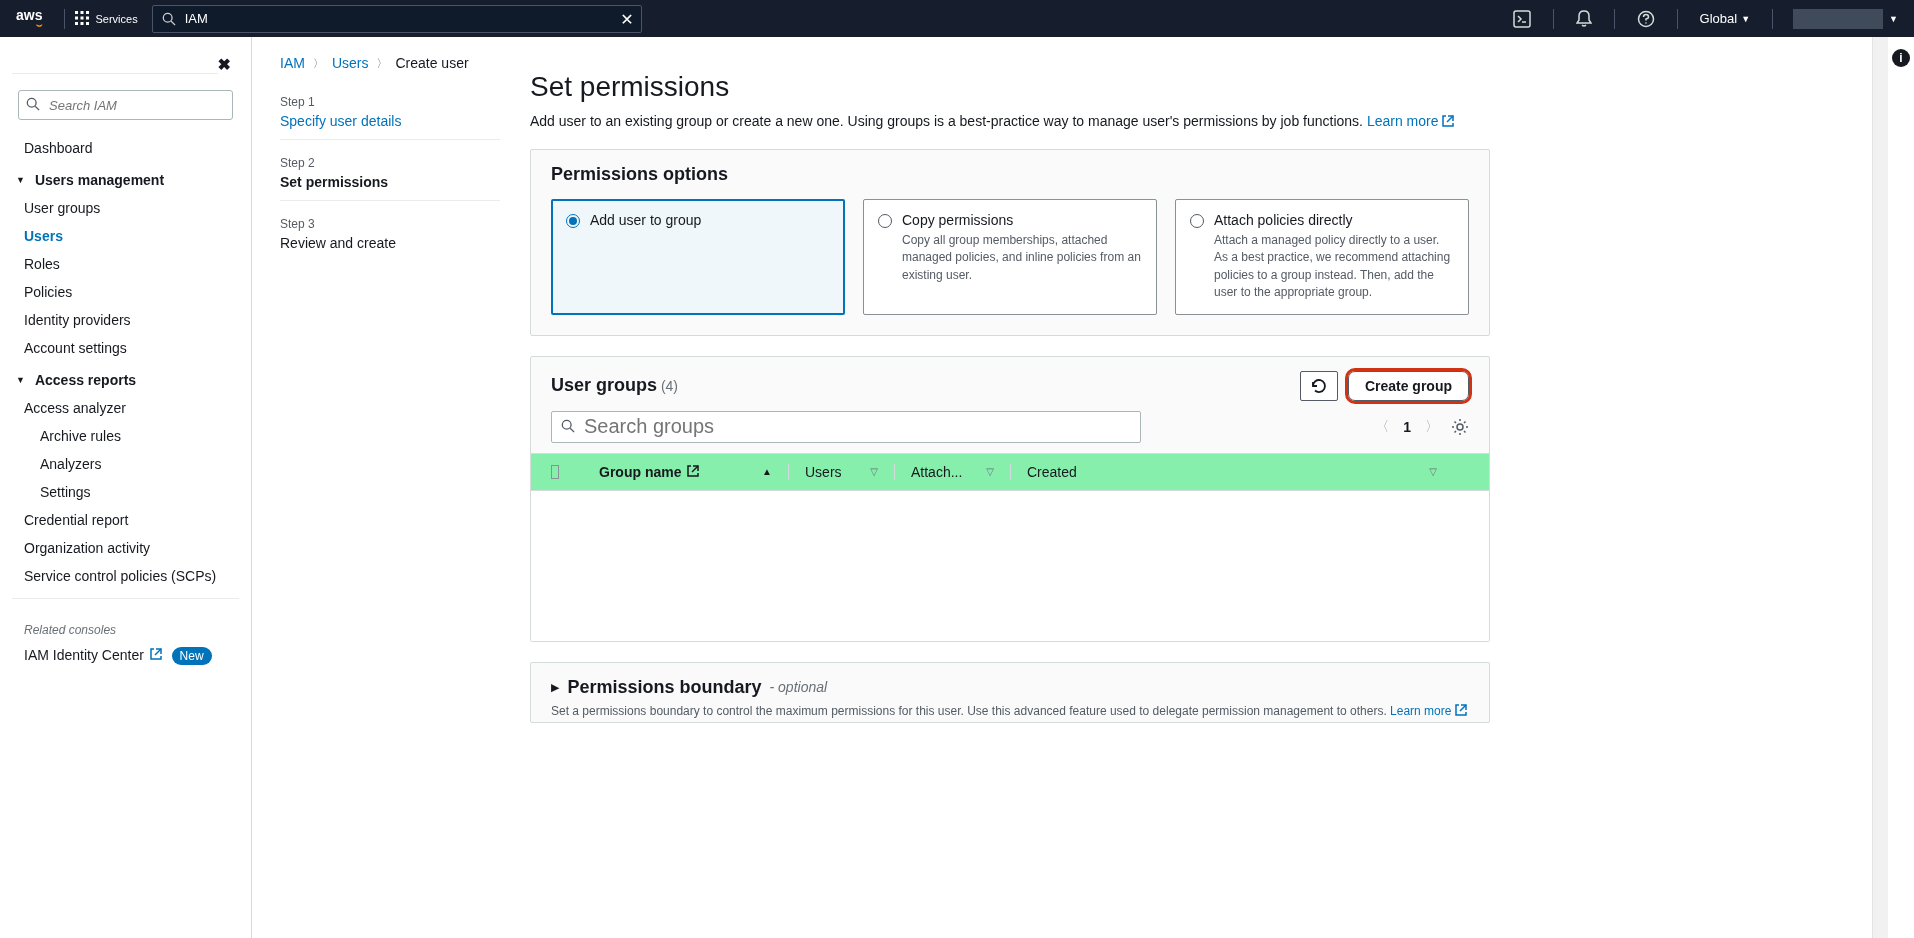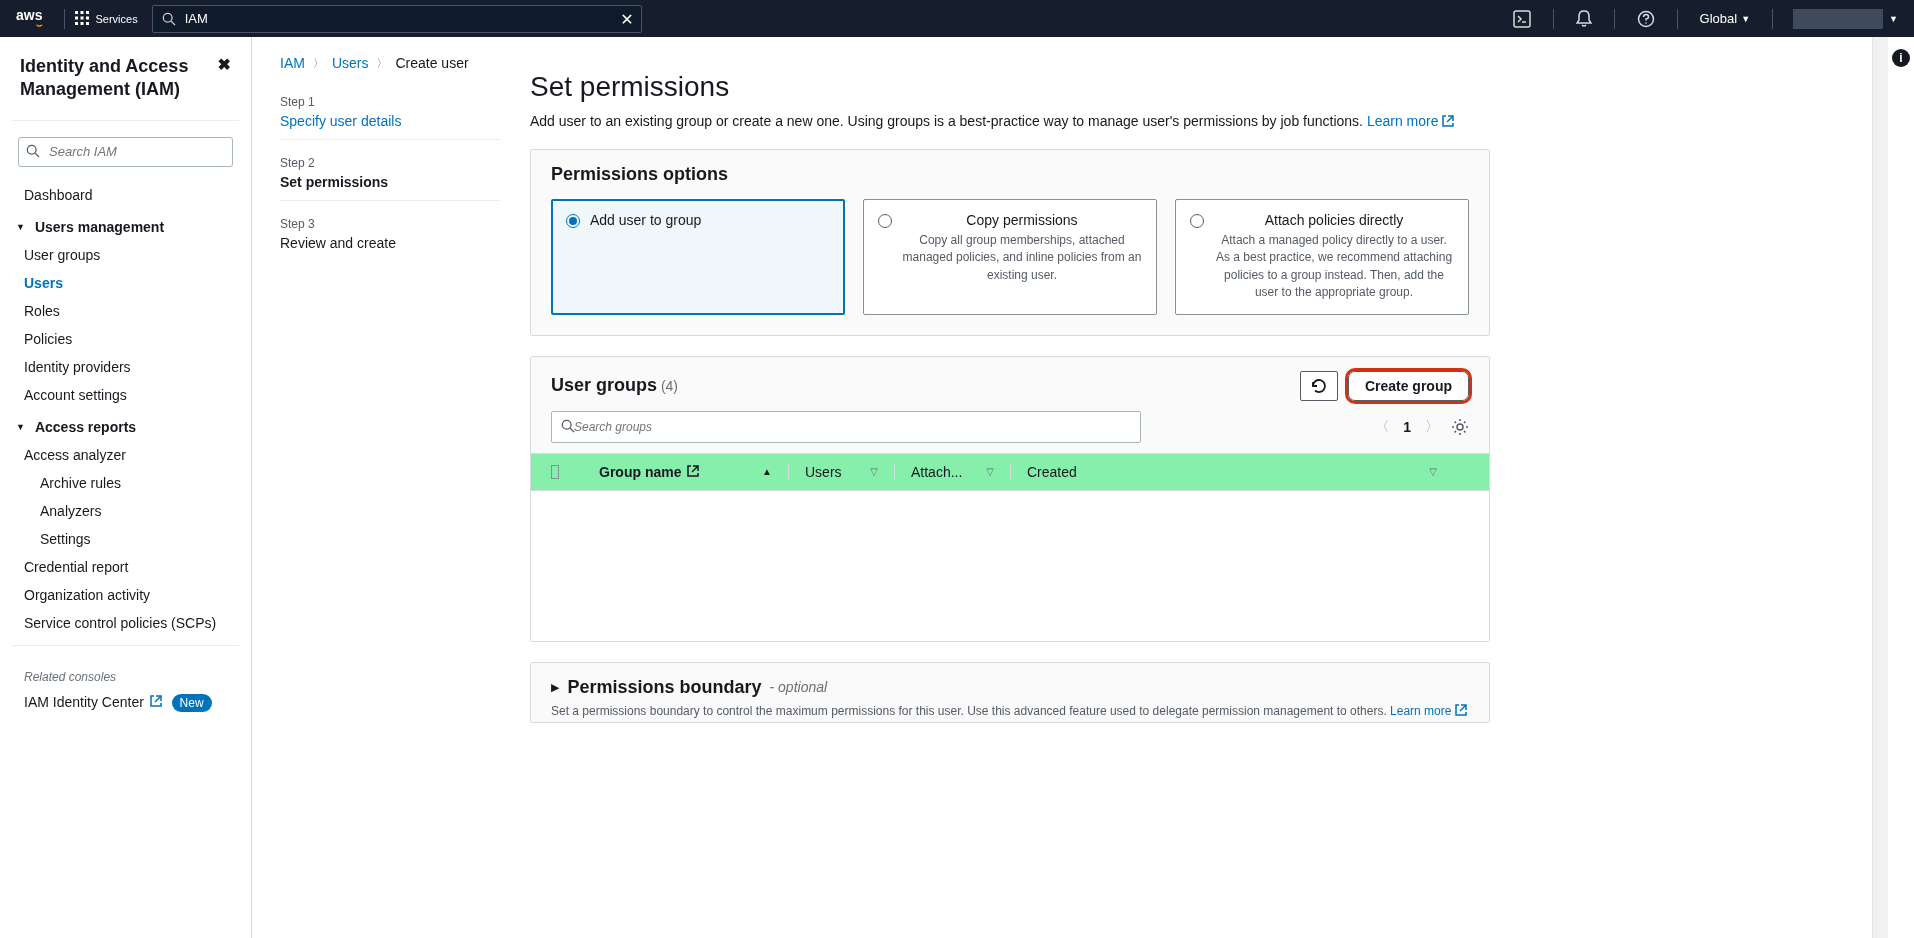--- a/index.html
+++ b/index.html
@@ -56,38 +56,38 @@
 .page-title { font-size: 28px; font-weight: 400; margin-top: 16px; margin-bottom: 10px; }
 .page-desc { font-size: 14px; color: #16191f; margin-bottom: 20px; }
 .page-desc a { color: #0073bb; text-decoration: none; }
 
 .panel { border: 1px solid #d5dbdb; background: #fafafa; border-radius: 2px; margin-bottom: 20px;}
 .panel-head { padding: 14px 20px 8px; }
 .panel-title { font-size: 18px; font-weight: bold; }
 .panel-body { padding: 6px 20px 20px; }
 
 .options-row { display: flex; gap: 18px; }
-.option-card { flex: 1; border: 1px solid #879196; background: #fff; padding: 12px 14px; border-radius: 2px; cursor: pointer; display:flex; gap:10px;text-align:center;}
+.option-card { flex: 1; border: 1px solid #879196; background: #fff; padding: 12px 14px; border-radius: 2px; cursor: pointer; display:flex; gap:10px;}
 .option-card.selected { border: 2px solid #0073bb; background: #f0f7fb; padding: 11px 13px;}
 .radio { width: 14px; height: 14px; border: 1px solid #545b64; border-radius: 50%; margin-top: 2px; flex-shrink:0; position:relative;}
 .radio.on { border-color: #0073bb;}
 .radio.on::after { content:""; position:absolute; width:8px; height:8px; background:#0073bb; border-radius:50%; top:2px; left:2px;}
 .opt-title { font-size: 14px; font-weight: normal; margin-bottom: 4px; }
 .opt-desc { font-size: 12px; color: #545b64; line-height: 1.45; }
 
 .groups-panel .panel-head { display: flex; align-items: center; justify-content: space-between; padding: 14px 20px 10px;}
 .groups-title { font-size: 18px; font-weight: bold; }
 .groups-count { color: #687078; font-weight: normal; }
 .groups-actions { display: flex; gap: 10px; }
 .btn { border: 1px solid #545b64; background: #fff; padding: 6px 16px; font-size: 14px; cursor: pointer; border-radius: 2px; font-weight:bold; color:#16191f;}
 .btn.icon-only { padding: 6px 10px;}
 .btn.highlight-red { outline: 3px solid #d13212; outline-offset: 0; border-radius: 7px; }
 .groups-controls { display: flex; align-items: center; gap: 12px; padding: 0 20px 10px; }
 .group-search-wrap { position: relative; flex:0 0 590px; }
-.group-search { width: 100%; height: 32px; border: 1px solid #aab7b8; padding: 0 10px 0 22px; font-style: italic; font-size:12px; border-radius:2px;}
+.group-search { width: 100%; height: 32px; border: 1px solid #aab7b8; padding: 0 10px 0 32px; font-size:20px; border-radius:2px;}
 .gs-icon { position: absolute; left: 10px; top: 8px; color: #545b64;}
 .pager { margin-left: auto; display: flex; align-items: center; gap: 14px; color: #687078;}
 .pager .pg { cursor: pointer; color:#aab;}
 .pager .cur { color: #16191f; font-weight: bold;}
 .gear { cursor: pointer; color: #545b64;}
 
 .tbl-head { display: flex; border-top: 1px solid #d5dbdb; border-bottom: 1px solid #d5dbdb; background: #86efac; padding: 10px 20px; align-items:center; font-size:14px;}
 .th { display: flex; align-items: center; gap: 6px; color: #16191f; border-right: 1px solid #d5dbdb; padding-right:16px; margin-right:16px;}
 .th:last-child { border-right: none;}
 .th-check { width: 24px; border:none; margin-right: 24px;}
@@ -182,21 +182,20 @@
     <div class="account-box"></div>
     <span class="account-arrow" style="font-size:9px;">▼</span>
   </div>
 </div>
 
 <div class="main-wrap">
 
   <div class="sidebar">
     <div class="sb-title">
       <span class="sb-close">✖</span>
-      <span>Identity and Access Management (IAM)</span>
     </div>
     <hr class="sb-divider">
     <div class="sb-search-wrap">
       <span class="sb-search-icon">
         <svg width="14" height="14" viewBox="0 0 16 16">
             <circle cx="6.5" cy="6.5" r="5" fill="none" stroke="#545b64" stroke-width="1.5"></circle>
             <line x1="10.5" y1="10.5" x2="15" y2="15" stroke="#545b64" stroke-width="1.5"></line>
           </svg>
       </span>
       <input class="sb-search" placeholder="Search IAM" style="">

